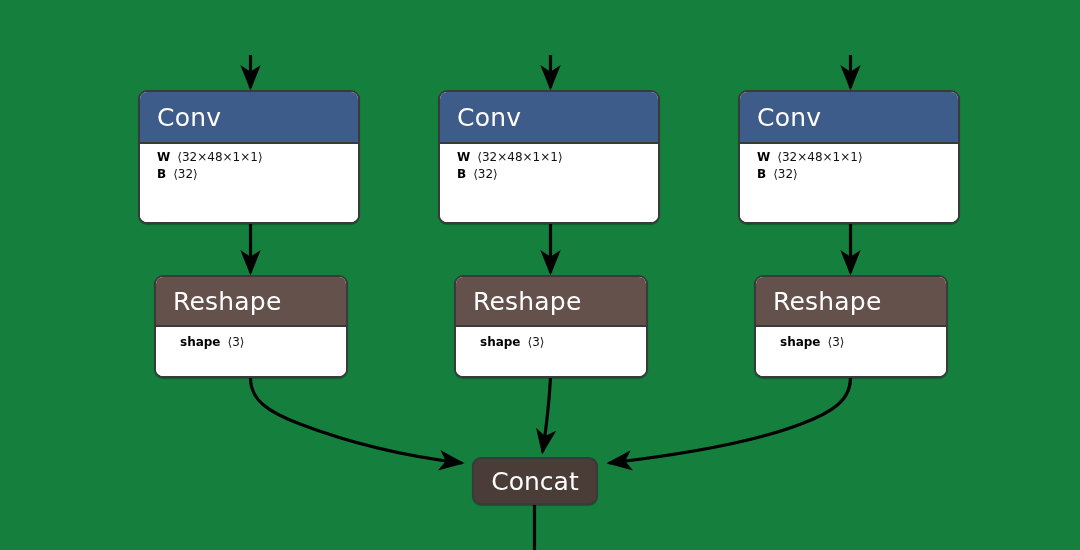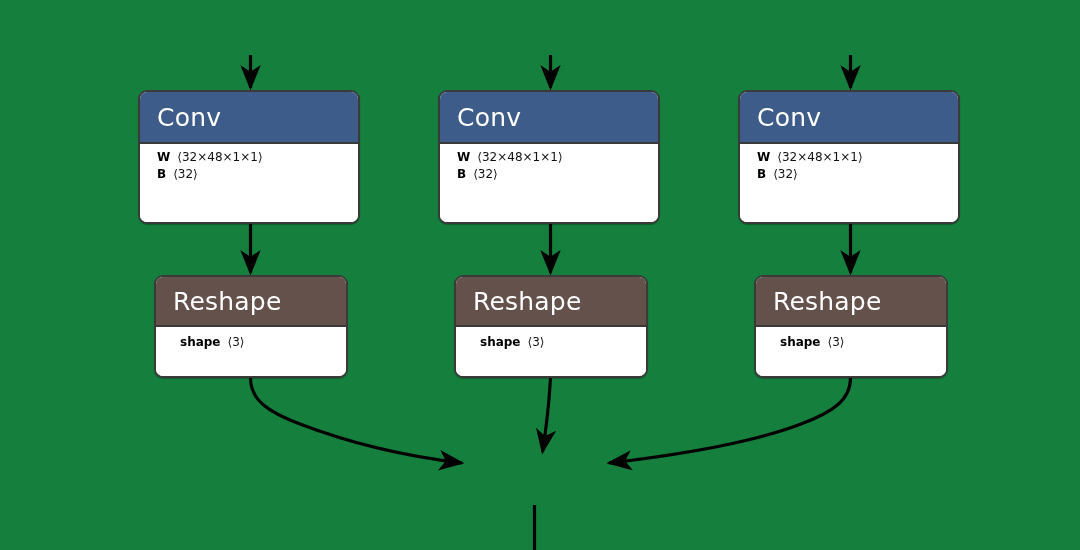--- a/index.html
+++ b/index.html
@@ -207,14 +207,17 @@
 
   <div class="node reshape" id="reshape-3">
     <div class="node-header">Reshape</div>
     <div class="node-body">
       <div class="param-row">
         <span class="param-key">shape</span><span class="param-val">⟨3⟩</span>
       </div>
     </div>
   </div>
 
+  <div class="concat" id="concat">
+    <span>Concat</span>
+  </div>
 
 </div>
 
 </body></html>

